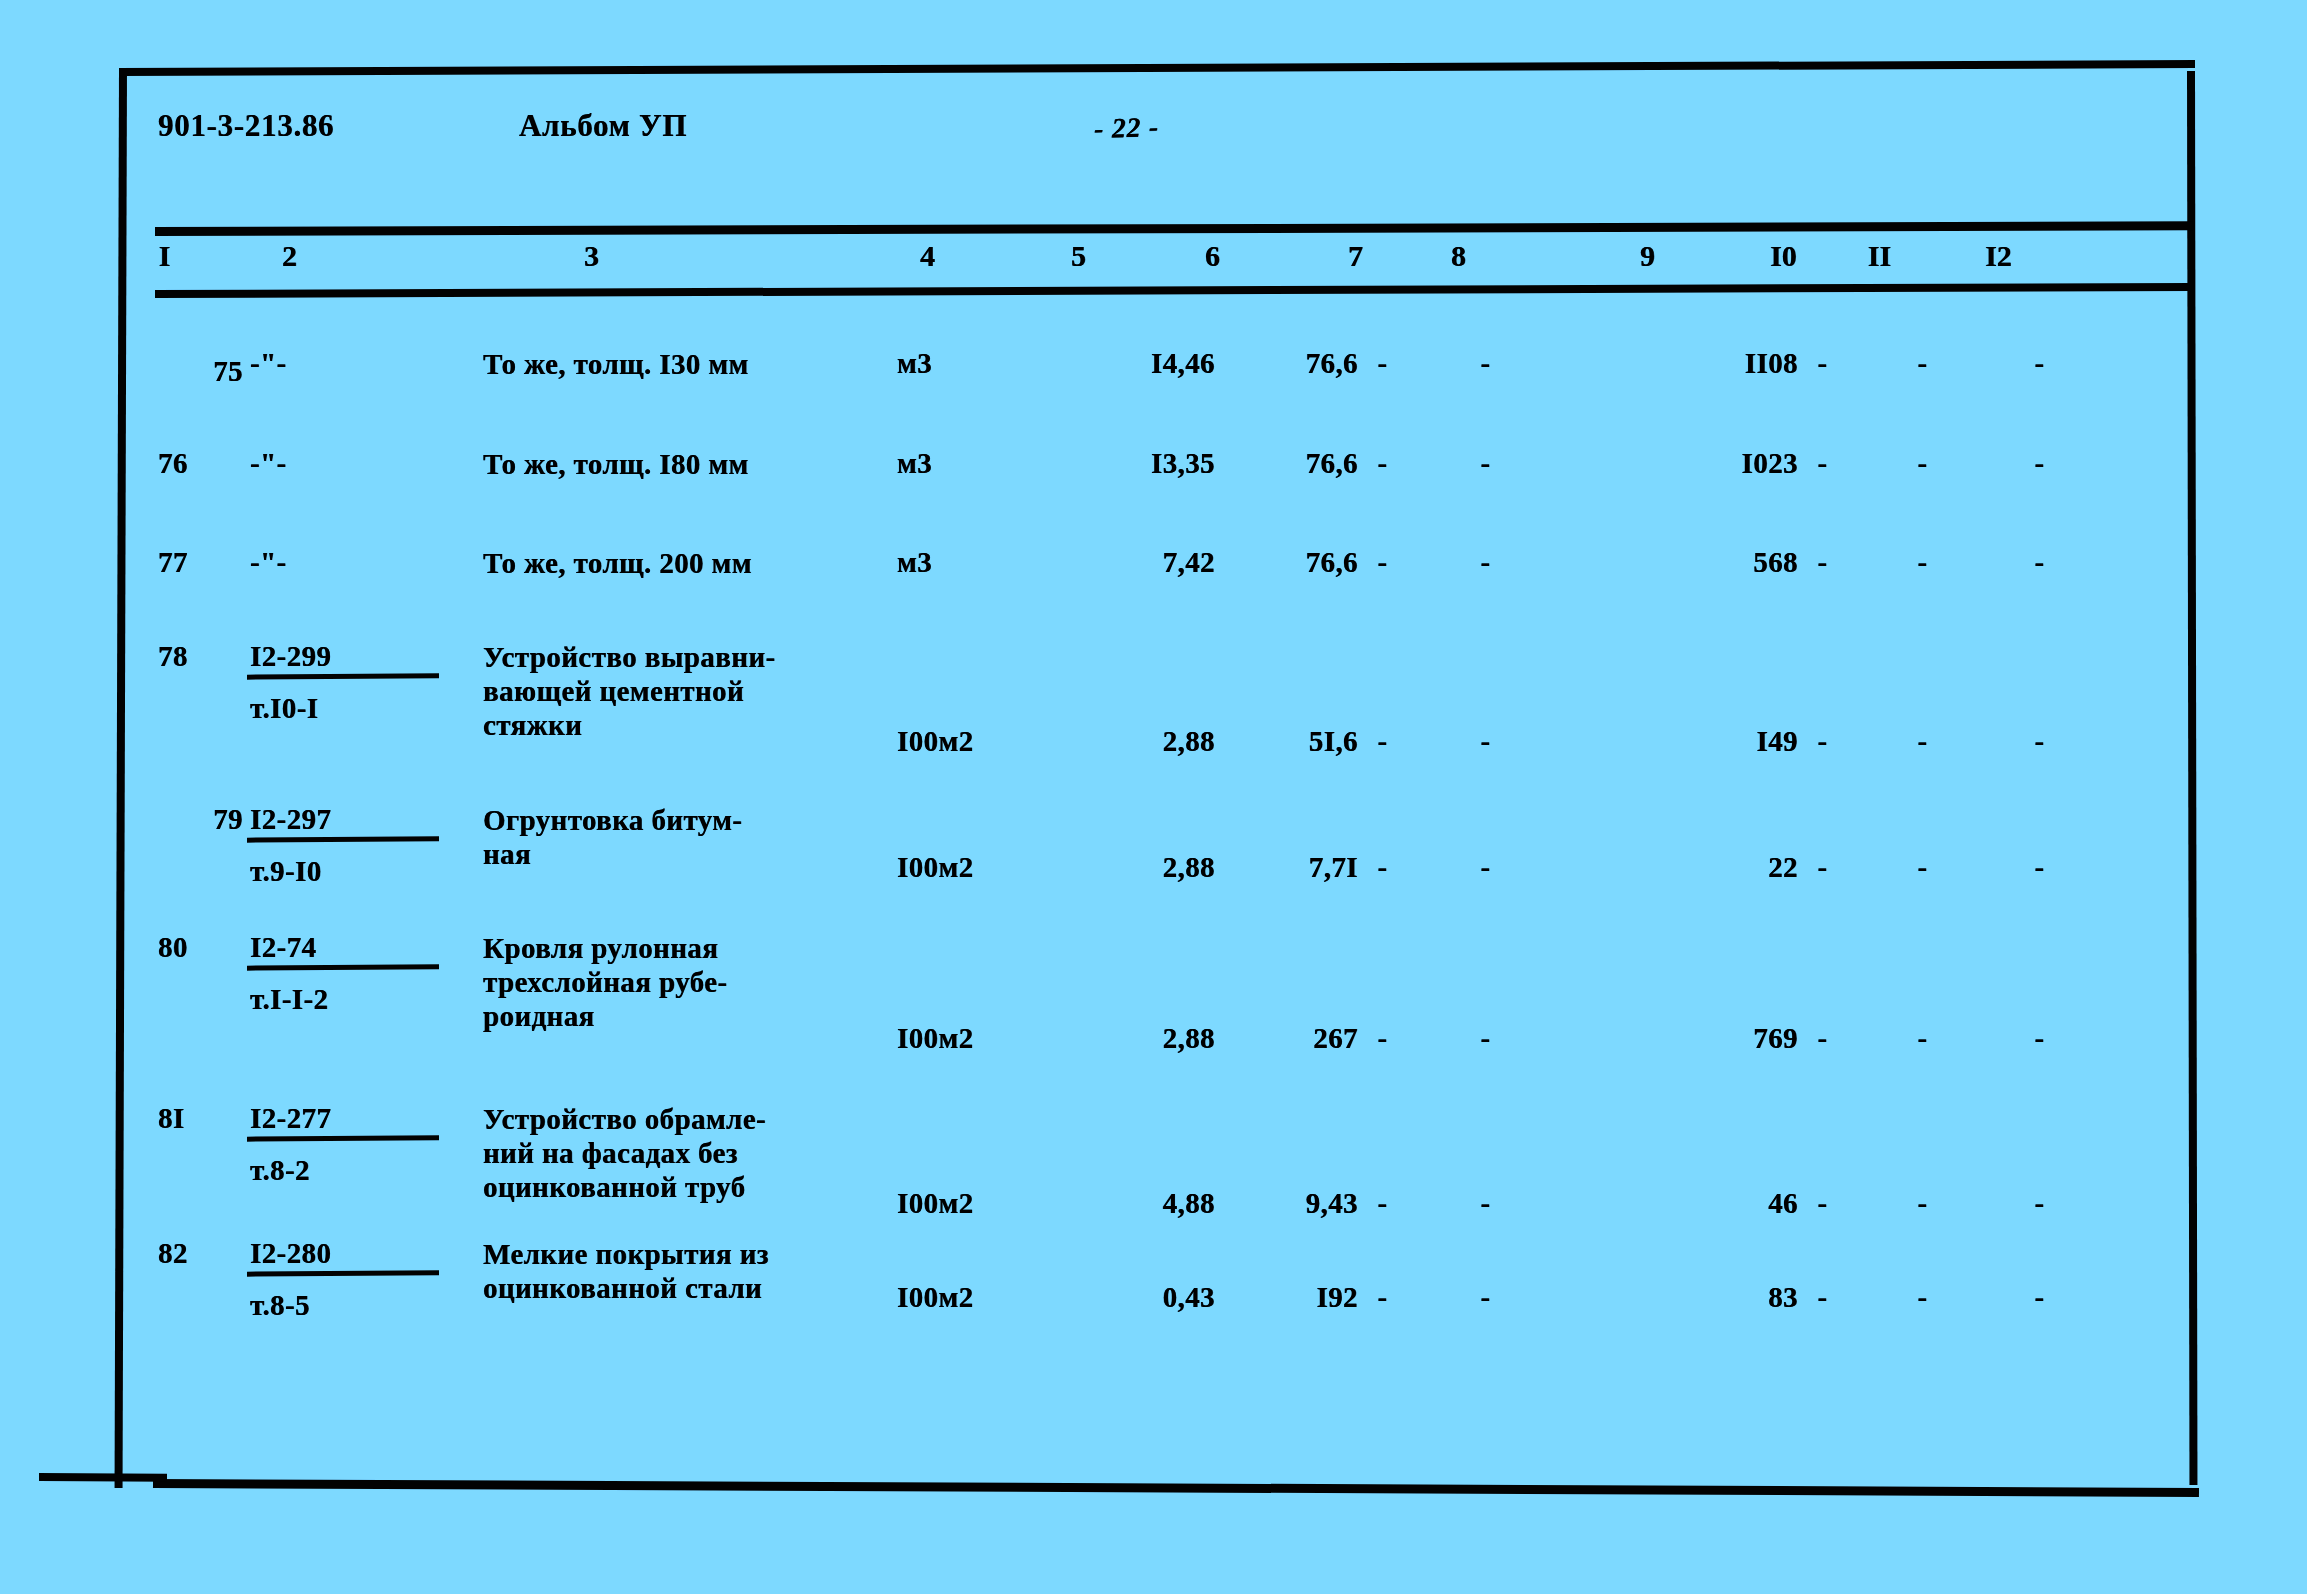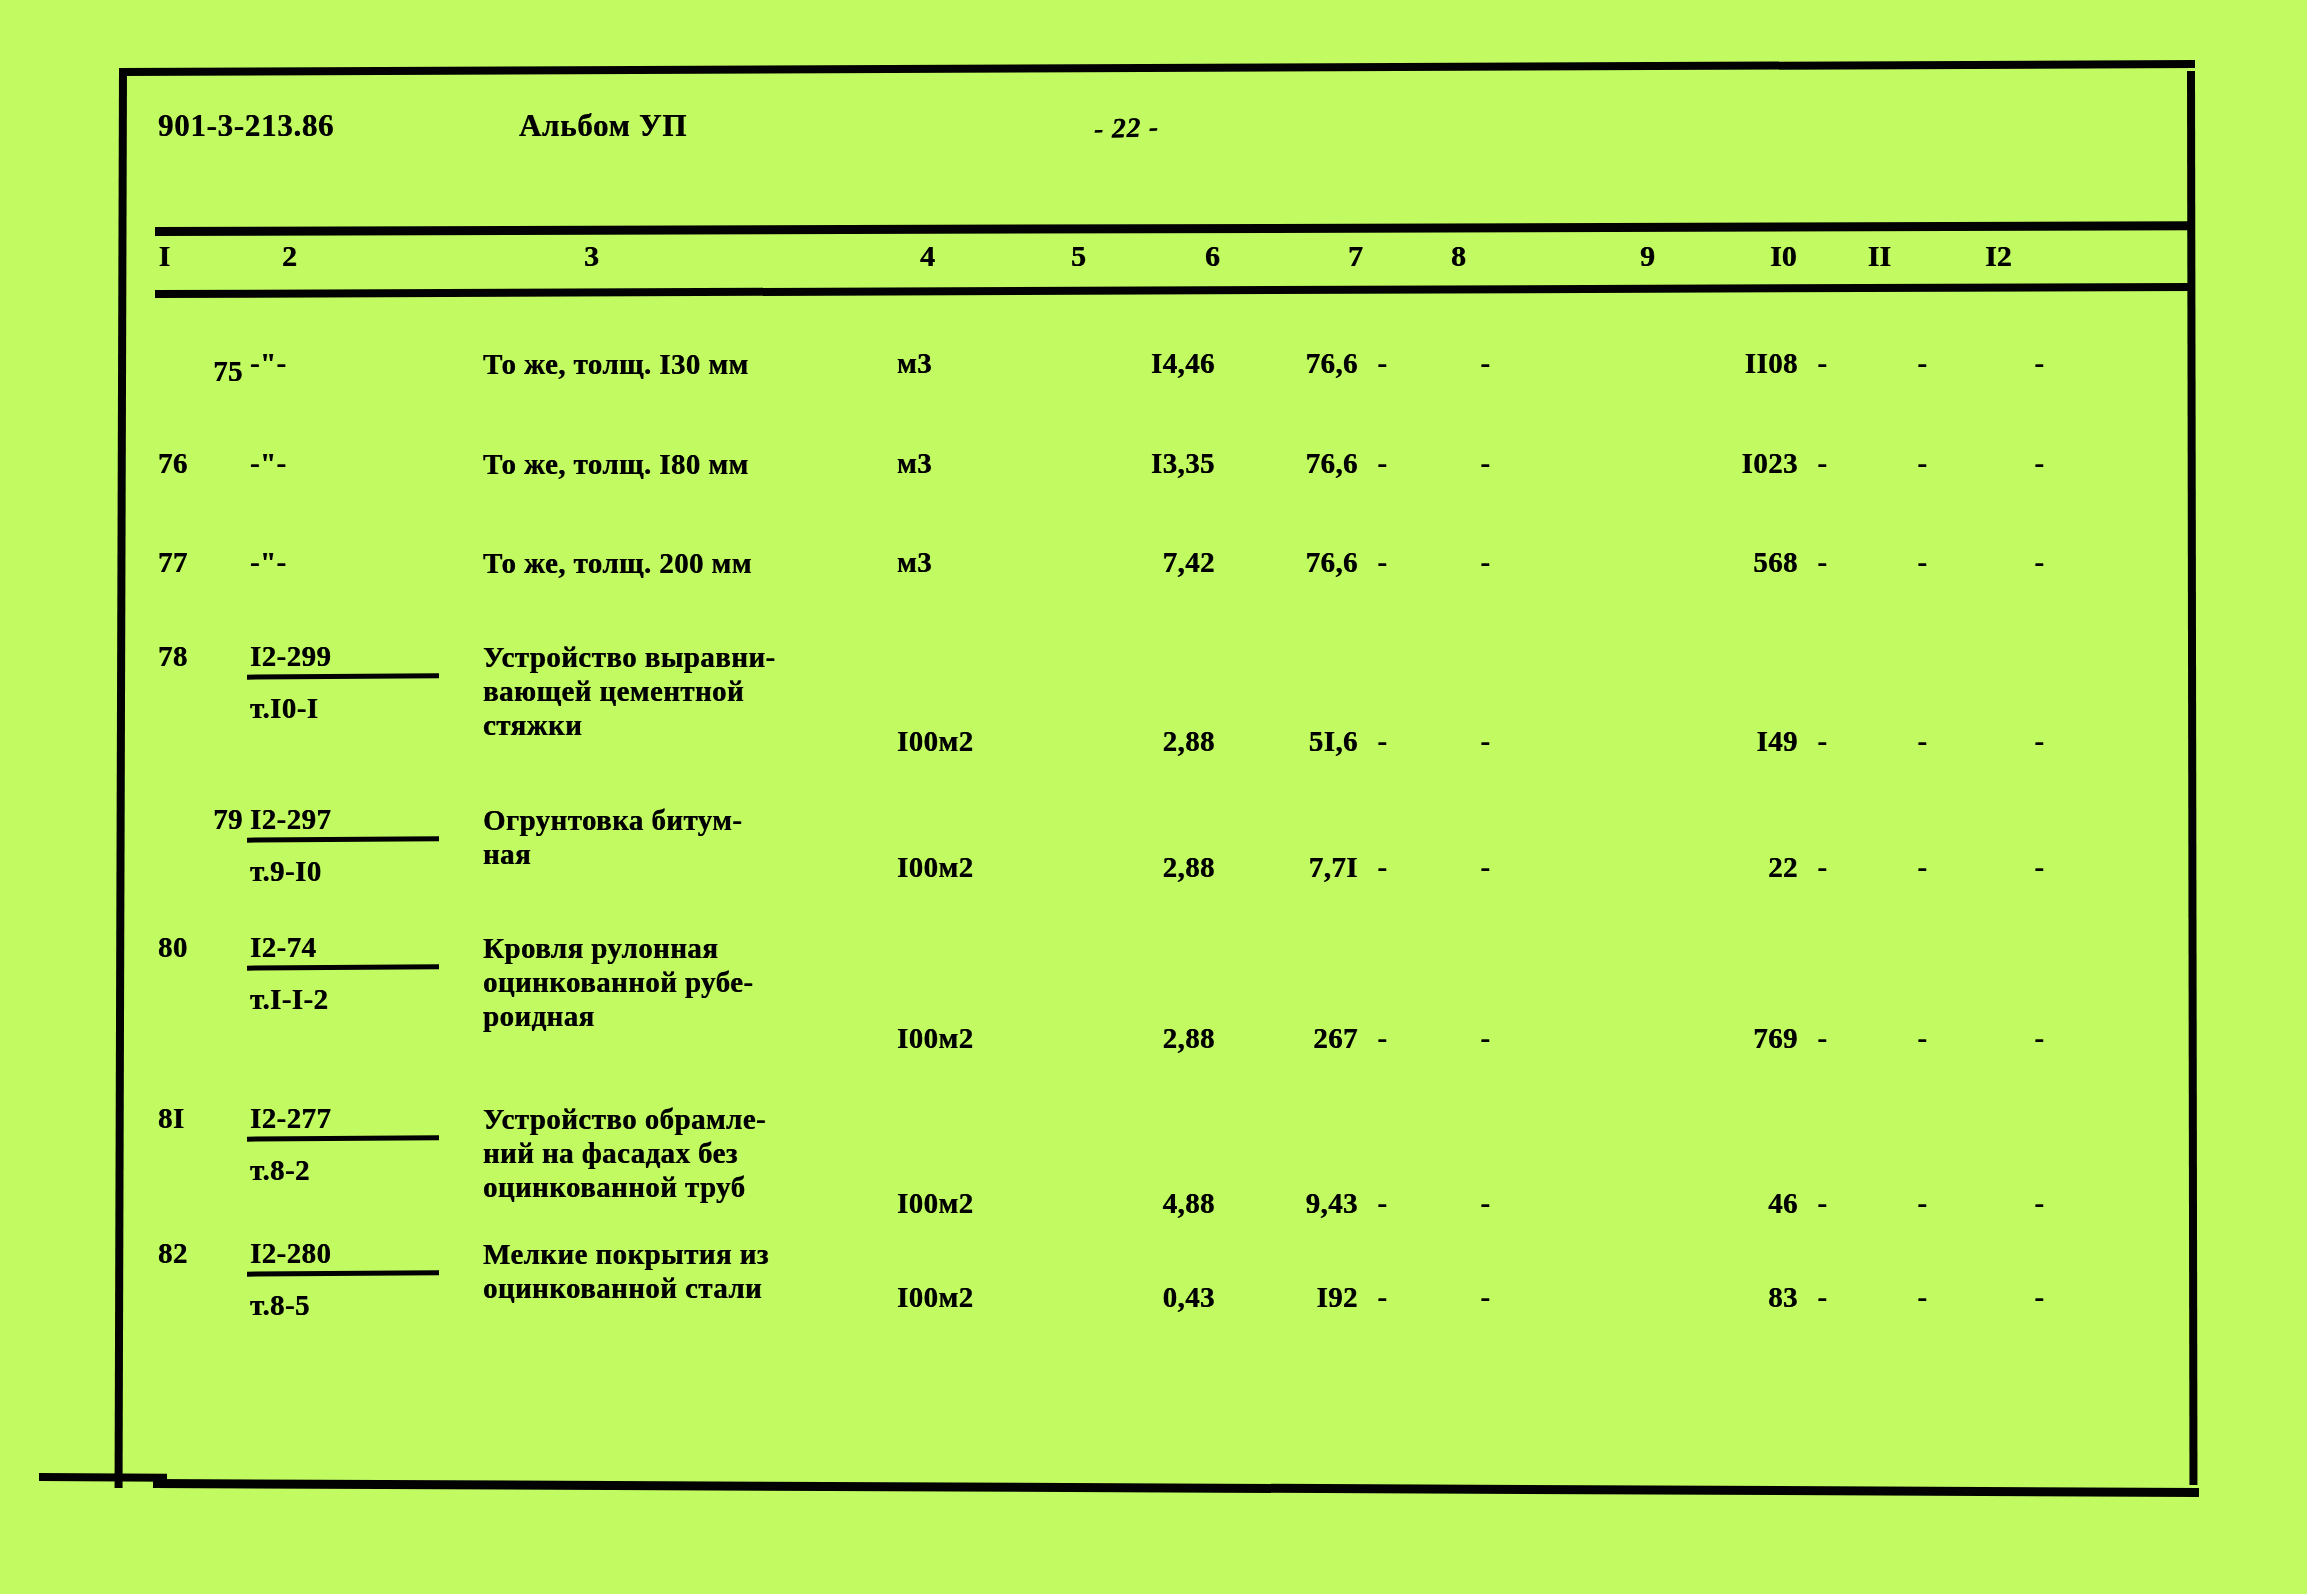--- a/index.html
+++ b/index.html
@@ -1,19 +1,19 @@
 <!DOCTYPE html>
 <html style="font-size:11.4px"><head>
 <meta charset="utf-8">
 <style>
   html,body{margin:0;padding:0;background:#fff;}
   body{width:2307px;height:1594px;font-family:"Liberation Serif",serif;color:#000;position:relative;overflow:hidden;}
 
   
-  #page{position:absolute;inset:0;background:#bef264;}
+  #page{position:absolute;inset:0;background:#7dd3fc;}
 
   .frame{position:absolute;left:119px;top:68px;width:2076px;height:1420px;}
   .frame .bd{position:absolute;background:#0a0a0a;}
   .bd-top{left:0;top:0;width:2076px;height:7.8px;transform:rotate(-0.22deg);transform-origin:left center;}
   .bd-left{left:0;top:0;width:7.8px;height:1420px;transform:rotate(0.18deg);transform-origin:top left;}
   .bd-right{left:2068px;top:2.8px;width:7.8px;height:1414px;transform:rotate(-0.1deg);transform-origin:top left;}
   .bd-bottom{left:34px;top:1411px;width:2046px;height:8.5px;transform:rotate(0.25deg);transform-origin:left center;}
   .bd-bottom2{left:-80px;top:1405px;width:128px;height:7.8px;transform:rotate(0.3deg);transform-origin:left center;}
 
   
@@ -152,21 +152,21 @@
         <div class="cell ink dash" style="left: 1354px; width: 57px; text-align: center; top: 48px;">-</div>
         <div class="cell ink dash" style="left: 1457px; width: 57px; text-align: center; top: 48px;">-</div>
         <div class="cell ink c-num" style="left: 1684px; width: 114px; text-align: right; top: 48px;">22</div>
         <div class="cell ink dash" style="left: 1794px; width: 57px; text-align: center; top: 48px;">-</div>
         <div class="cell ink dash" style="left: 1894px; width: 57px; text-align: center; top: 48px;">-</div>
         <div class="cell ink dash" style="left: 2011px; width: 57px; text-align: center; top: 48px;">-</div>
       </div>
       <div class="row" style="top: 625px;">
         <div class="cell ink c-no" style="left: 158px; width: 85px; text-align: left; top: 0px;">80</div>
         <div class="cell ink c-code" style="left: 250px; width: 185px; top: 0px;"><span class="frac-top">I2-74</span><span class="frac-bot">т.I-I-2</span></div>
-        <div class="cell ink c-desc" style="left: 483px; width: 441px; top: 0px;"><div>Кровля рулонная</div><div>оцинкованной рубе-</div><div>роидная</div></div>
+        <div class="cell ink c-desc" style="left: 483px; width: 441px; top: 0px;"><div>Кровля рулонная</div><div>трехслойная рубе-</div><div>роидная</div></div>
         <div class="cell ink c-unit" style="left: 897px; width: 142px; text-align: left; top: 91px;">I00м2</div>
         <div class="cell ink c-num" style="left: 1108px; width: 107px; text-align: right; top: 91px;">2,88</div>
         <div class="cell ink c-num" style="left: 1251px; width: 107px; text-align: right; top: 91px;">267</div>
         <div class="cell ink dash" style="left: 1354px; width: 57px; text-align: center; top: 91px;">-</div>
         <div class="cell ink dash" style="left: 1457px; width: 57px; text-align: center; top: 91px;">-</div>
         <div class="cell ink c-num" style="left: 1684px; width: 114px; text-align: right; top: 91px;">769</div>
         <div class="cell ink dash" style="left: 1794px; width: 57px; text-align: center; top: 91px;">-</div>
         <div class="cell ink dash" style="left: 1894px; width: 57px; text-align: center; top: 91px;">-</div>
         <div class="cell ink dash" style="left: 2011px; width: 57px; text-align: center; top: 91px;">-</div>
       </div>

